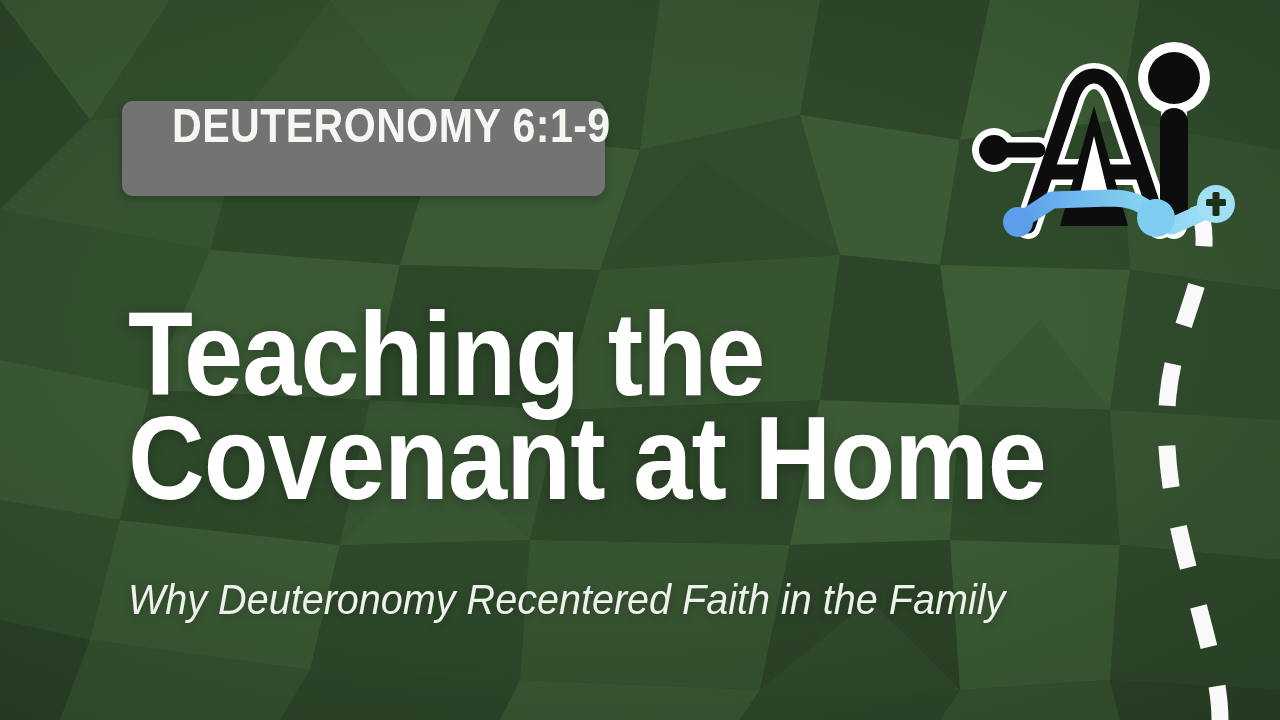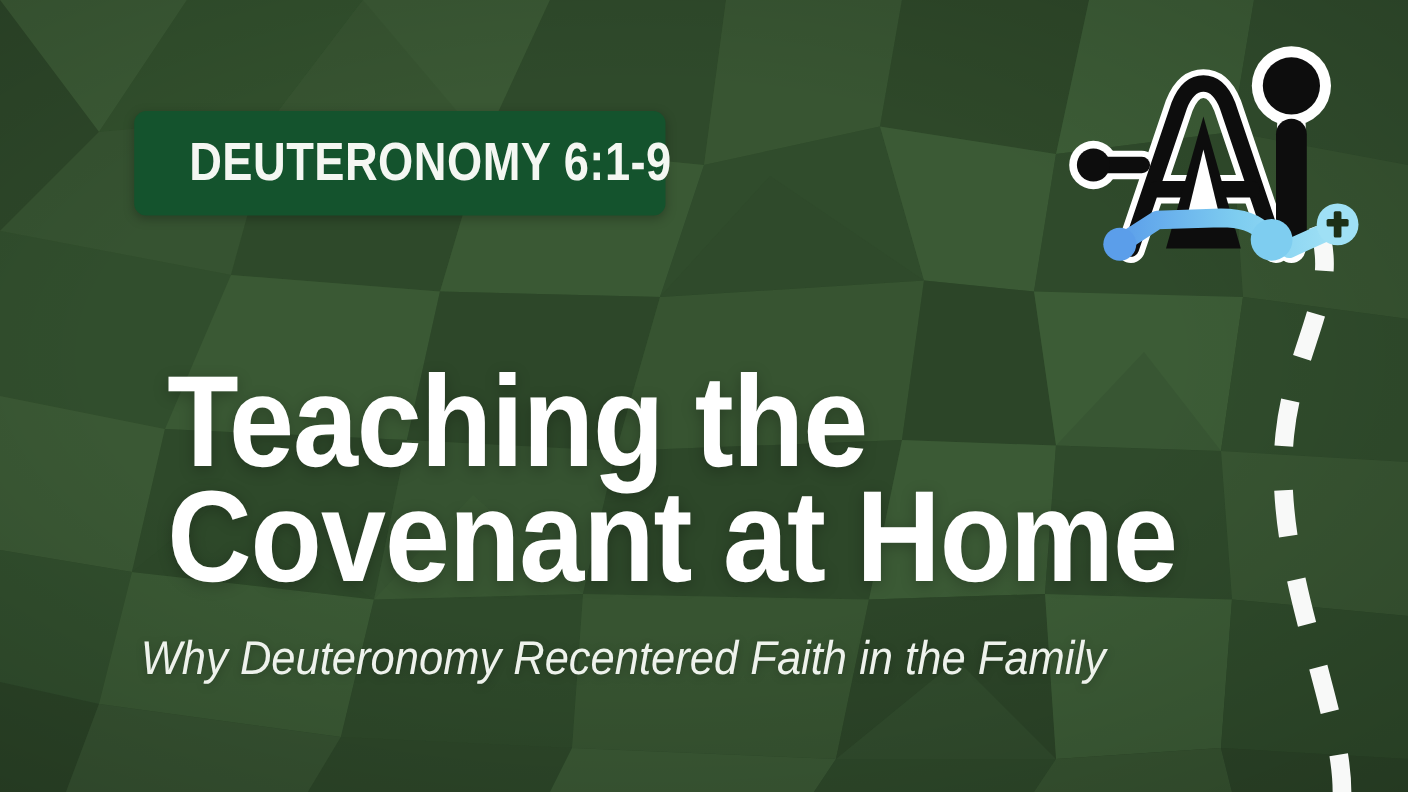--- a/index.html
+++ b/index.html
@@ -32,45 +32,43 @@
     pointer-events: none;
   }
 
   
   .ref-badge {
     position: absolute;
     left: 122px;
     top: 101px;
     width: 483px;
     height: 95px;
-    background: #14532d;
+    background: #737373;
     border-radius: 11px;
     box-shadow: 0 3px 10px rgba(0,0,0,0.25);
     display: flex;
-    align-items: center;
   }
   .ref-badge-text {
     margin-left: 50px;
     color: #f4f7f2;
     font-size: 49px;
     font-weight: 700;
     letter-spacing: 0.5px;
     line-height: 1;
     transform: scaleX(0.84);
     transform-origin: left center;
     white-space: nowrap;
   }
 
   
   .headline {
     position: absolute;
     left: 128px;
-    top: 332px;
+    top: 302px;
     width: 1000px;
-    margin-left: 24px;
   }
   .headline-line {
     color: #ffffff;
     font-size: 118px;
     font-weight: 700;
     line-height: 104px;
     letter-spacing: -1px;
     white-space: nowrap;
     transform: scaleX(0.90);
     transform-origin: left top;

